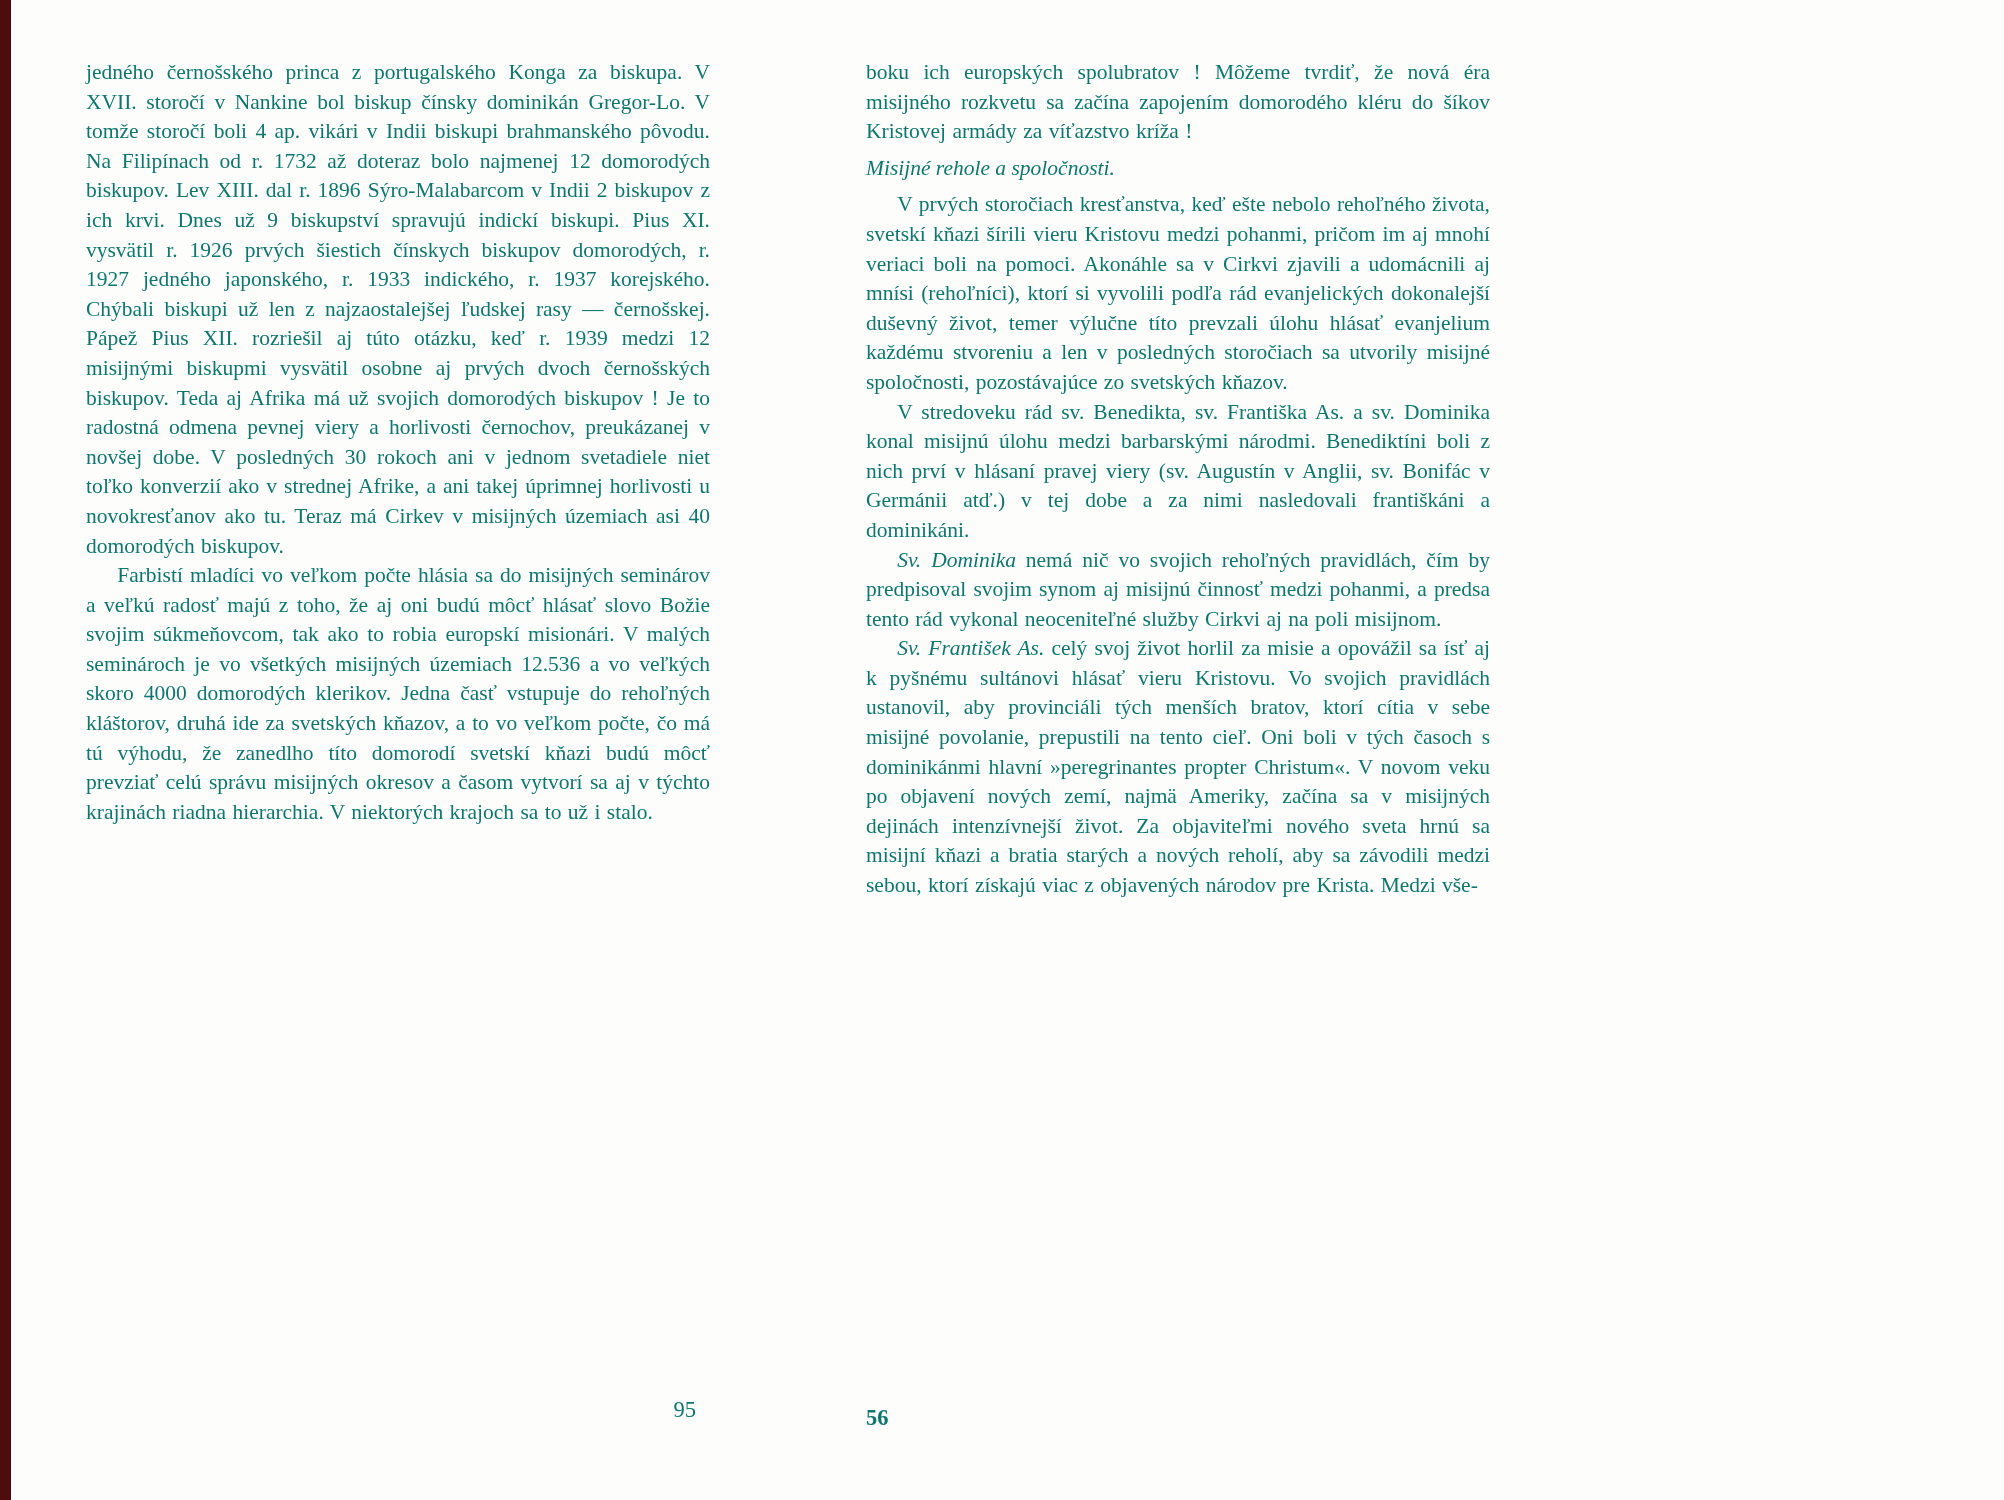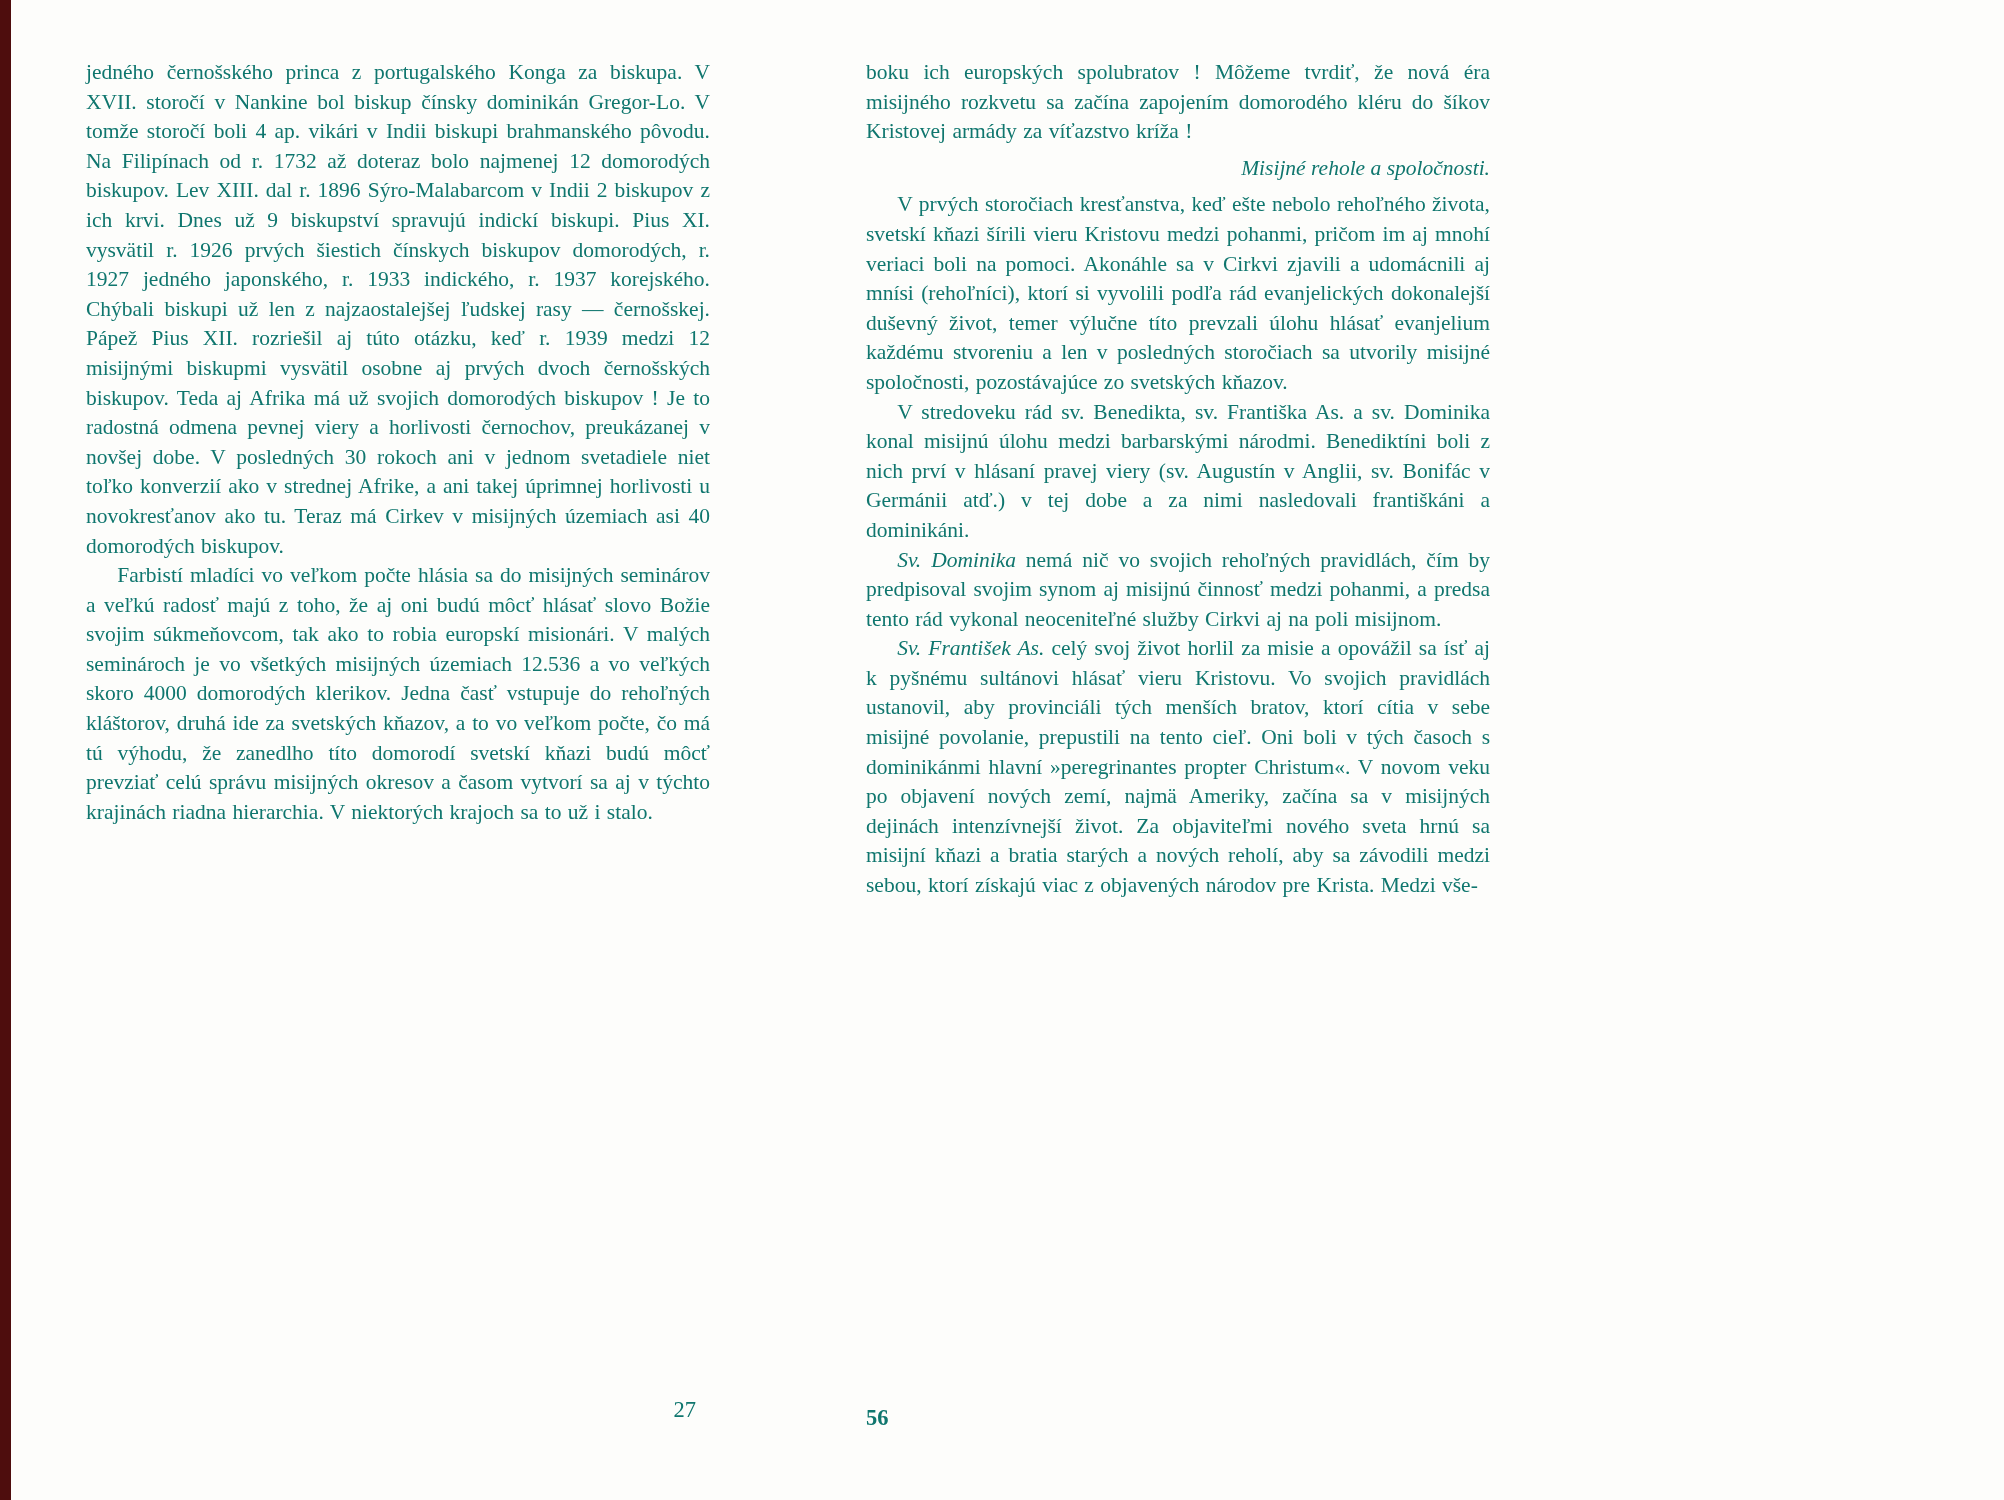--- a/index.html
+++ b/index.html
@@ -42,21 +42,21 @@
   }
   .para.indent { text-indent: 1.45em; }
   .para.no-indent { text-indent: 0; }
   .lead-italic { font-style: italic; }
   .section-heading {
     margin: 7px 0 7px 0;
     font-size: 21.5px;
     line-height: 29.6px;
     font-weight: normal;
     font-style: italic;
-    text-align: right;
+    text-align: left;
   }
   .page-number {
     position: absolute;
     font-size: 22.5px;
     line-height: 28px;
   }
   .pn-left {
     right: 14px;
     top: 1338px;
     font-weight: normal;
@@ -70,21 +70,21 @@
 </head>
 <body>
 
 <div id="screen">
 
   <div class="scan-edge"></div>
 
   <div class="page page-left">
     <p class="para no-indent">jedného černošského princa z portugalského Konga za biskupa. V XVII. storočí v Nankine bol biskup čínsky dominikán Gregor-Lo. V tomže storočí boli 4 ap. vikári v Indii biskupi brahmanského pôvodu. Na Filipínach od r. 1732 až doteraz bolo najmenej 12 domorodých biskupov. Lev XIII. dal r. 1896 Sýro-Malabarcom v Indii 2 biskupov z ich krvi. Dnes už 9 biskupství spravujú indickí biskupi. Pius XI. vysvätil r. 1926 prvých šiestich čínskych biskupov domorodých, r. 1927 jedného japonského, r. 1933 indického, r. 1937 korejského. Chýbali biskupi už len z najzaostalejšej ľudskej rasy — černošskej. Pápež Pius XII. rozriešil aj túto otázku, keď r. 1939 medzi 12 misijnými biskupmi vysvätil osobne aj prvých dvoch černošských biskupov. Teda aj Afrika má už svojich domorodých biskupov ! Je to radostná odmena pevnej viery a horlivosti černochov, preukázanej v novšej dobe. V posledných 30 rokoch ani v jednom svetadiele niet toľko konverzií ako v strednej Afrike, a ani takej úprimnej horlivosti u novokresťanov ako tu. Teraz má Cirkev v misijných územiach asi 40 domorodých biskupov.</p>
     <p class="para indent">Farbistí mladíci vo veľkom počte hlásia sa do misijných seminárov a veľkú radosť majú z toho, že aj oni budú môcť hlásať slovo Božie svojim súkmeňovcom, tak ako to robia europskí misionári. V malých seminároch je vo všetkých misijných územiach 12.536 a vo veľkých skoro 4000 domorodých klerikov. Jedna časť vstupuje do rehoľných kláštorov, druhá ide za svetských kňazov, a to vo veľkom počte, čo má tú výhodu, že zanedlho títo domorodí svetskí kňazi budú môcť prevziať celú správu misijných okresov a časom vytvorí sa aj v týchto krajinách riadna hierarchia. V niektorých krajoch sa to už i stalo.</p>
-    <div class="page-number pn-left">27</div>
+    <div class="page-number pn-left">95</div>
   </div>
 
   <div class="page page-right">
     <p class="para no-indent">boku ich europských spolubratov ! Môžeme tvrdiť, že nová éra misijného rozkvetu sa začína zapojením domorodého kléru do šíkov Kristovej armády za víťazstvo kríža !</p>
 
     <h2 class="section-heading">Misijné rehole a spoločnosti.</h2>
 
     <p class="para indent">V prvých storočiach kresťanstva, keď ešte nebolo rehoľného života, svetskí kňazi šírili vieru Kristovu medzi pohanmi, pričom im aj mnohí veriaci boli na pomoci. Akonáhle sa v Cirkvi zjavili a udomácnili aj mnísi (rehoľníci), ktorí si vyvolili podľa rád evanjelických dokonalejší duševný život, temer výlučne títo prevzali úlohu hlásať evanjelium každému stvoreniu a len v posledných storočiach sa utvorily misijné spoločnosti, pozostávajúce zo svetských kňazov.</p>
     <p class="para indent">V stredoveku rád sv. Benedikta, sv. Františka As. a sv. Dominika konal misijnú úlohu medzi barbarskými národmi. Benediktíni boli z nich prví v hlásaní pravej viery (sv. Augustín v Anglii, sv. Bonifác v Germánii atď.) v tej dobe a za nimi nasledovali františkáni a dominikáni.</p>
 

